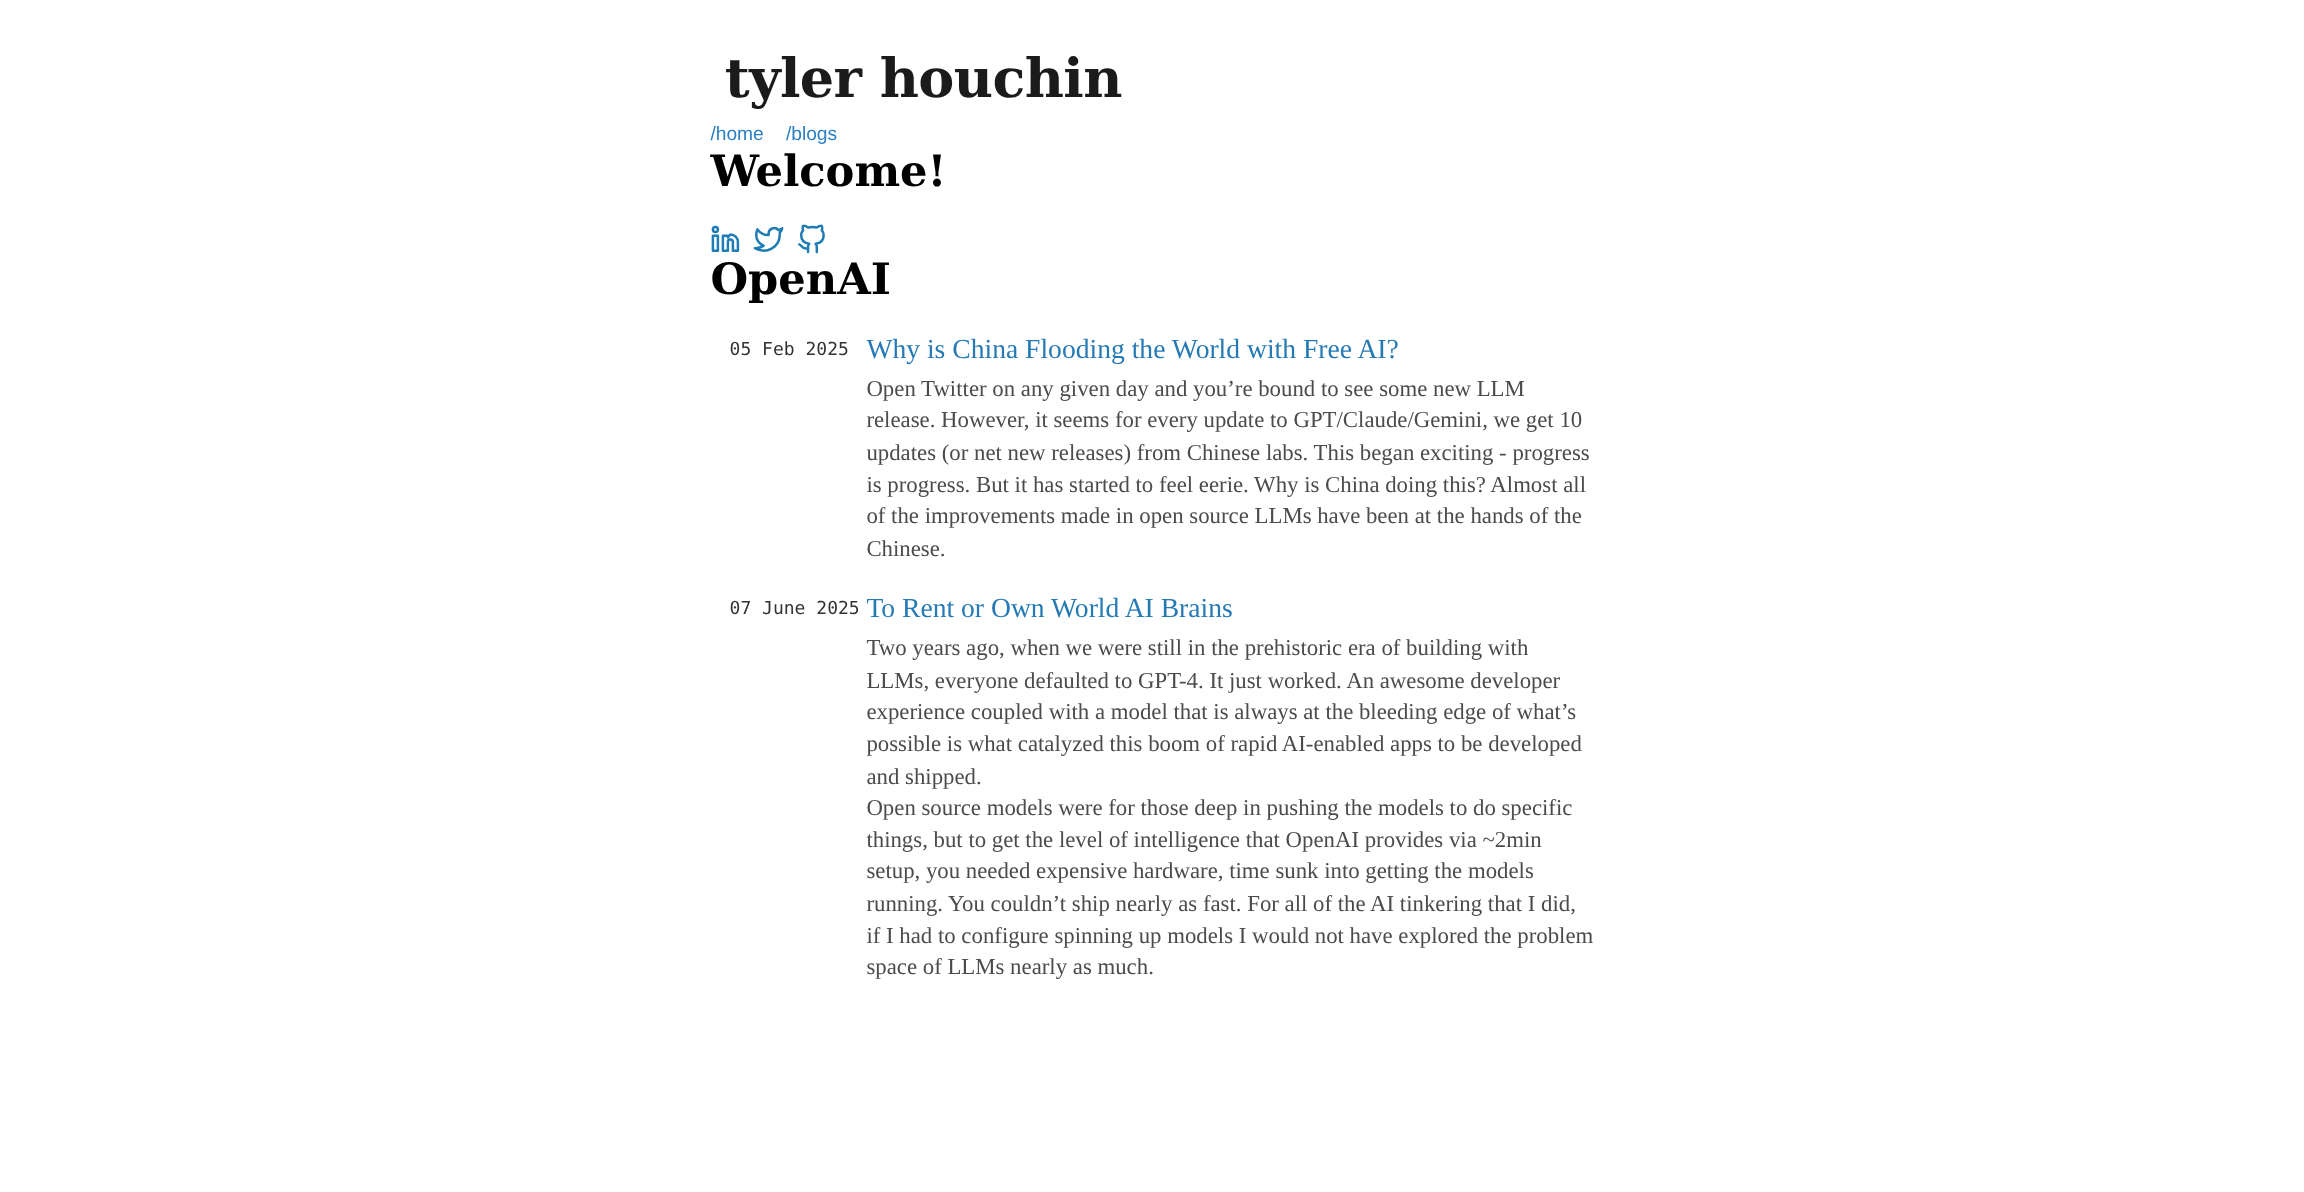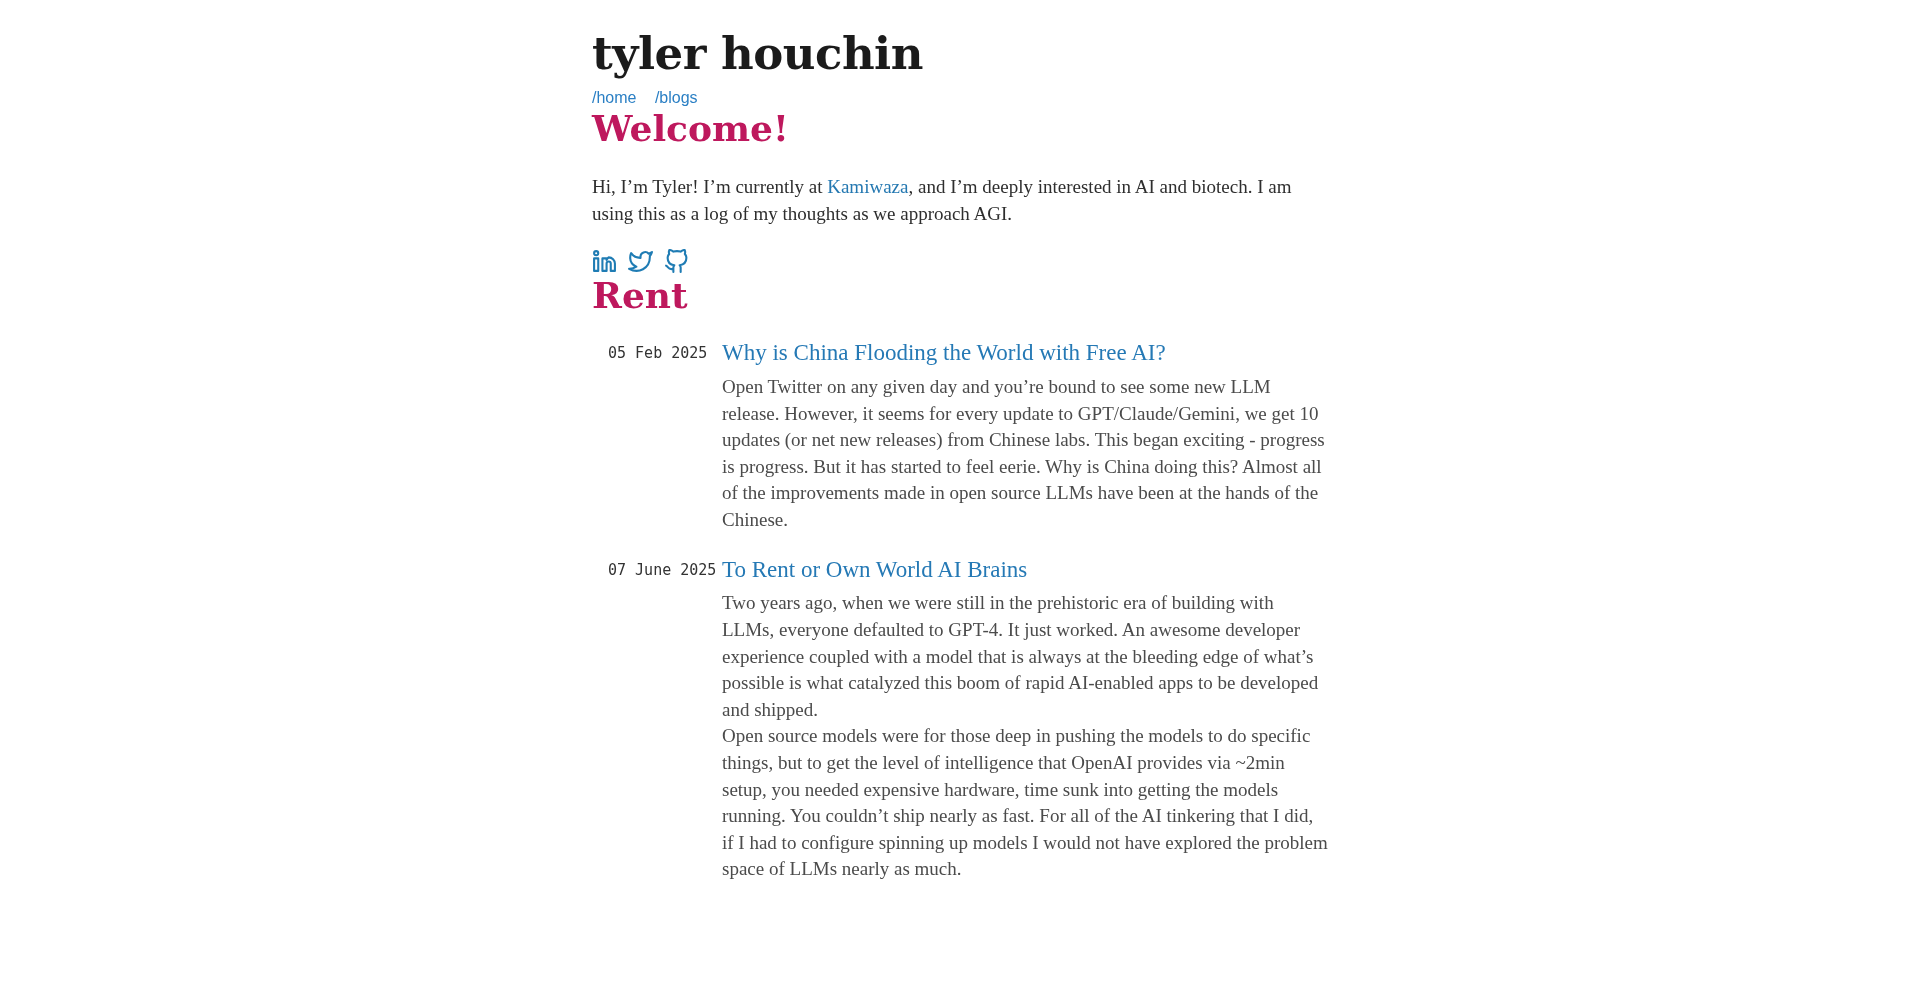--- a/index.html
+++ b/index.html
@@ -17,41 +17,41 @@
     width: 736px;
     margin: 0 auto;
     padding-top: 28px;
   }
   .site-title {
     font-family: "DejaVu Serif", serif;
     font-weight: bold;
     font-size: 45px;
     line-height: 1.15;
     color: #1b1b1b;
-    margin: 0;
+    margin: 12px;
     letter-spacing: -0.5px;
   }
   .site-title a { color: #1b1b1b; text-decoration: none; }
   .site-nav {
     margin-top: 9px;
     font-family: "Liberation Sans", sans-serif;
     font-size: 16px;
   }
   .site-nav a {
     color: #2a7fc4;
     text-decoration: none;
     margin-right: 14px;
     margin-top: 32px;
   }
   h2.section-heading {
     font-family: "DejaVu Serif", serif;
     font-weight: bold;
     font-size: 36px;
     line-height: 1.2;
-    color: #be185d;
+    color: #000000;
     margin: 0;
   }
   .welcome-heading { margin-top: 60px; }
   .intro {
     margin: 24px 0 0 0;
     font-size: 19px;
     line-height: 1.4;
     color: #2e2e2e;
   }
   .intro a { color: #2478b1; text-decoration: none; }
@@ -109,21 +109,20 @@
     <a href="#">tyler houchin</a>
   </h1>
 
   <nav class="site-nav">
     <a href="#">/home</a>
     <a href="#">/blogs</a>
   </nav>
 
   <h2 class="section-heading welcome-heading">Welcome!</h2>
 
-  <p class="intro"><span>Hi, I’m Tyler! I’m currently at </span><a href="#">Kamiwaza</a><span>, and I’m deeply interested in AI and biotech. I am using this as a log of my thoughts as we approach AGI.</span></p>
 
   <div class="social-row">
     <a href="#">
       <svg width="25" height="25" viewBox="0 0 24 24" fill="none" stroke="currentColor" stroke-width="2" stroke-linecap="round" stroke-linejoin="round">
         <path d="M16 8a6 6 0 0 1 6 6v7h-4v-7a2 2 0 0 0-2-2 2 2 0 0 0-2 2v7h-4V9h4v1.5A6 6 0 0 1 16 8z"></path>
         <rect x="2" y="9" width="4" height="12"></rect>
         <circle cx="4" cy="4" r="2"></circle>
       </svg>
     </a>
     <a href="#">
@@ -131,21 +130,21 @@
         <path d="M23 3a10.9 10.9 0 0 1-3.14 1.53 4.48 4.48 0 0 0-7.86 3v1A10.66 10.66 0 0 1 3 4s-4 9 5 13a11.64 11.64 0 0 1-7 2c9 5 20 0 20-11.5a4.5 4.5 0 0 0-.08-.83A7.72 7.72 0 0 0 23 3z"></path>
       </svg>
     </a>
     <a href="#">
       <svg width="25" height="25" viewBox="0 0 24 24" fill="none" stroke="currentColor" stroke-width="2" stroke-linecap="round" stroke-linejoin="round">
         <path d="M9 19c-5 1.5-5-2.5-7-3m14 6v-3.87a3.37 3.37 0 0 0-.94-2.61c3.14-.35 6.44-1.54 6.44-7A5.44 5.44 0 0 0 20 4.77 5.07 5.07 0 0 0 19.91 1S18.73.65 16 2.48a13.38 13.38 0 0 0-7 0C6.27.65 5.09 1 5.09 1A5.07 5.07 0 0 0 5 4.77 5.44 5.44 0 0 0 3.5 8.55c0 5.42 3.3 6.61 6.44 7A3.37 3.37 0 0 0 9 18.13V22"></path>
       </svg>
     </a>
   </div>
 
-  <h2 class="section-heading posts-heading">Rent</h2>
+  <h2 class="section-heading posts-heading">OpenAI</h2>
 
   <div class="post-list">
 
     <div class="post-row">
       <div class="post-date">05 Feb 2025</div>
       <div class="post-content">
         <a href="#" class="post-title">Why is China Flooding the World with Free AI?</a>
         <div class="post-excerpt">
           <p>Open Twitter on any given day and you’re bound to see some new LLM release. However, it seems for every update to GPT/Claude/Gemini, we get 10 updates (or net new releases) from Chinese labs. This began exciting - progress is progress. But it has started to feel eerie. Why is China doing this? Almost all of the improvements made in open source LLMs have been at the hands of the Chinese.</p>
         </div>

